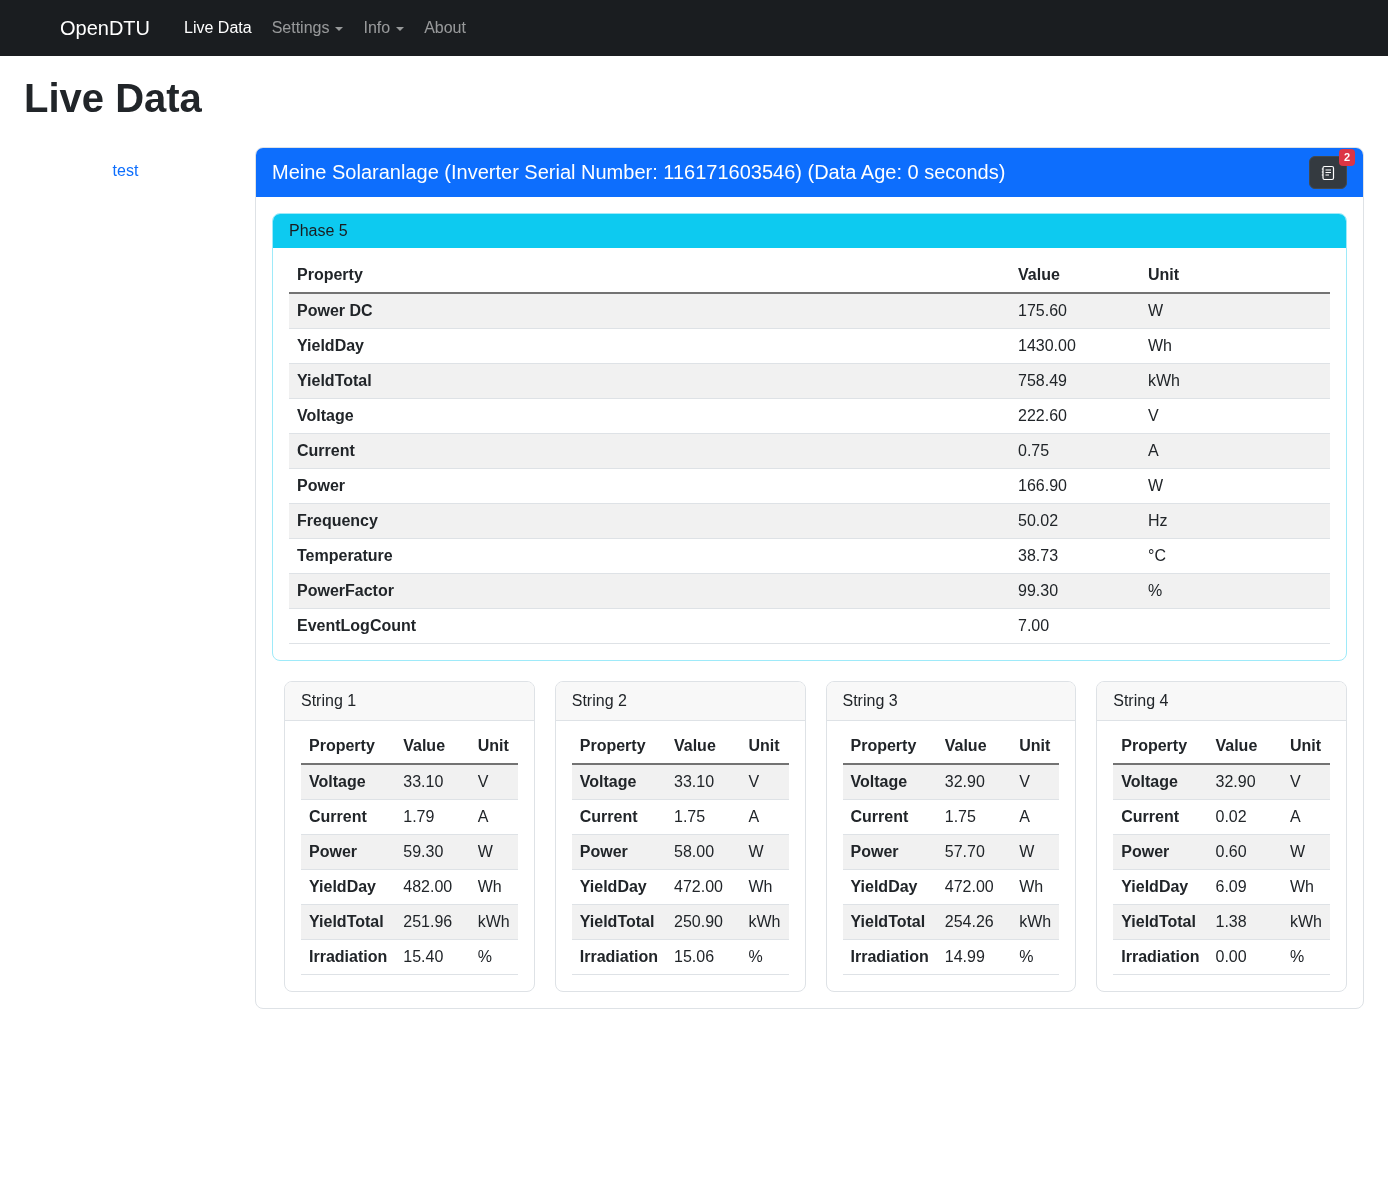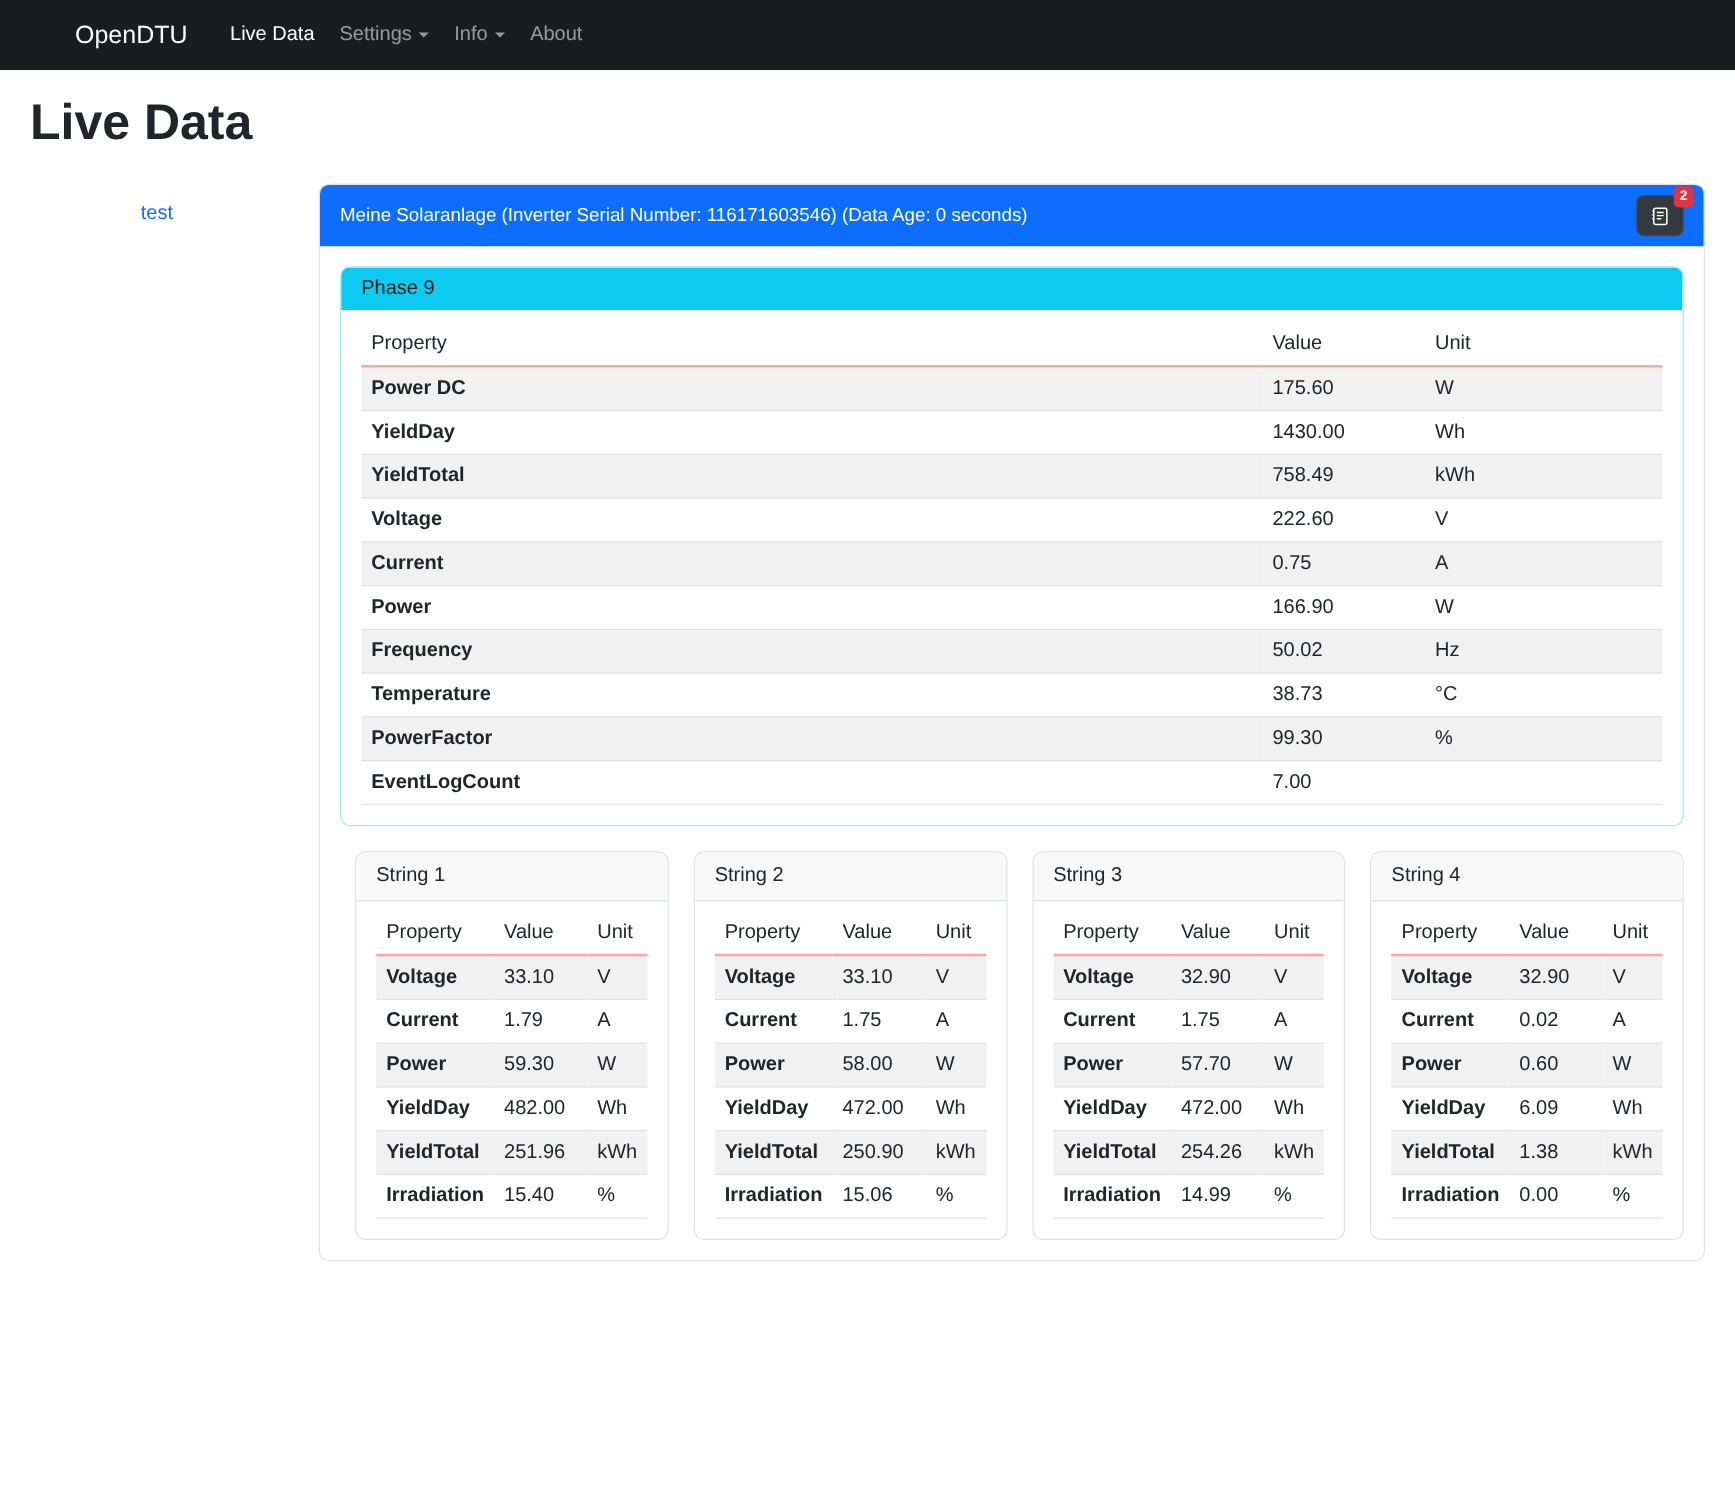--- a/index.html
+++ b/index.html
@@ -83,21 +83,21 @@
   }
   .main-card-header {
     background: #0d6efd;
     color: #fff;
     padding: 8px 16px;
     min-height: 46px;
     display: flex;
     align-items: center;
     justify-content: space-between;
   }
-  .main-card-header .header-title { font-size: 15px; }
+  .main-card-header .header-title { font-size: 20px; }
   .eventlog-btn {
     position: relative;
     background: #343a40;
     border: 1px solid #43494e;
     border-radius: 6px;
     width: 38px;
     height: 33px;
     display: flex;
     align-items: center;
     justify-content: center;
@@ -135,21 +135,21 @@
 
   
   table { width: 100%; border-collapse: collapse; }
   th, td {
     padding: 8px;
     text-align: left;
     border-bottom: 1px solid #dee2e6;
     font-size: 16px;
     vertical-align: middle;
   }
-  thead th { border-bottom: 2px solid #fca5a5; font-weight: 400; }
+  thead th { border-bottom: 2px solid #737373; font-weight: 700; }
   tbody th { font-weight: 700; }
   tbody tr:nth-child(odd) { background: #f1f1f1; }
   .col-value { text-align: left; }
   .phase-table .col-value { width: 130px; }
   .phase-table .col-unit  { width: 190px; }
   .string-table .col-value { width: 78px; }
   .string-table .col-unit  { width: 48px; }
 
   
   .strings {
@@ -217,21 +217,21 @@
               <line x1="1.8" y1="10" x2="3" y2="10" stroke="#ffffff" stroke-width="1.1"></line>
             </svg>
           </span>
           <span class="eventlog-badge">2</span>
         </button>
       </div>
 
       <div class="main-card-body">
 
         <div class="phase-card">
-          <div class="phase-card-header">Phase 9</div>
+          <div class="phase-card-header">Phase 5</div>
           <div class="phase-card-body">
             <table class="phase-table">
               <thead>
                   <tr>
                     <th class="col-prop">Property</th>
                     <th class="col-value">Value</th>
                     <th class="col-unit">Unit</th>
                   </tr>
                 </thead>
               <tbody>

